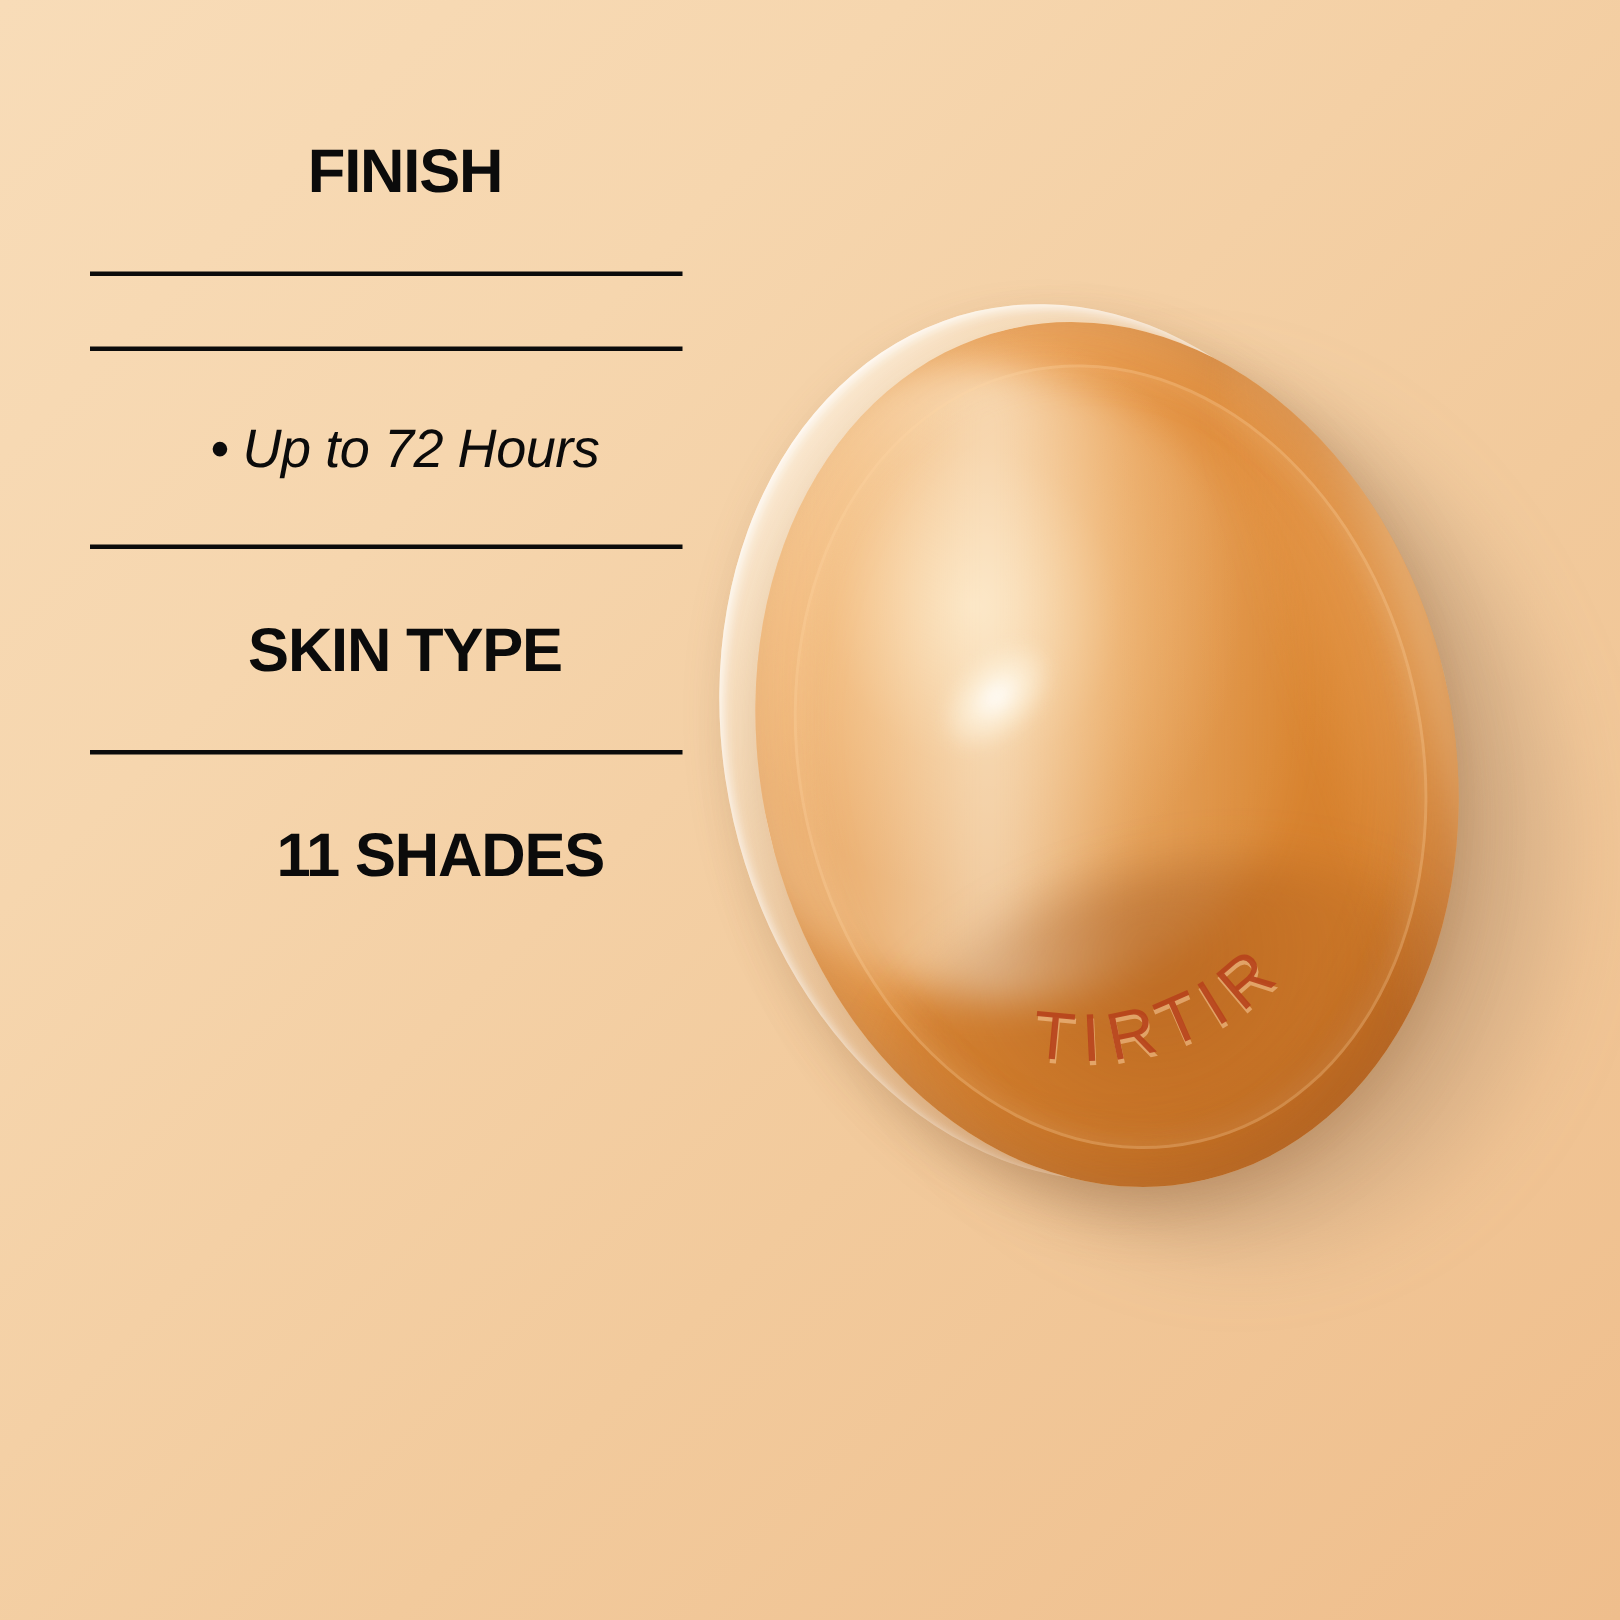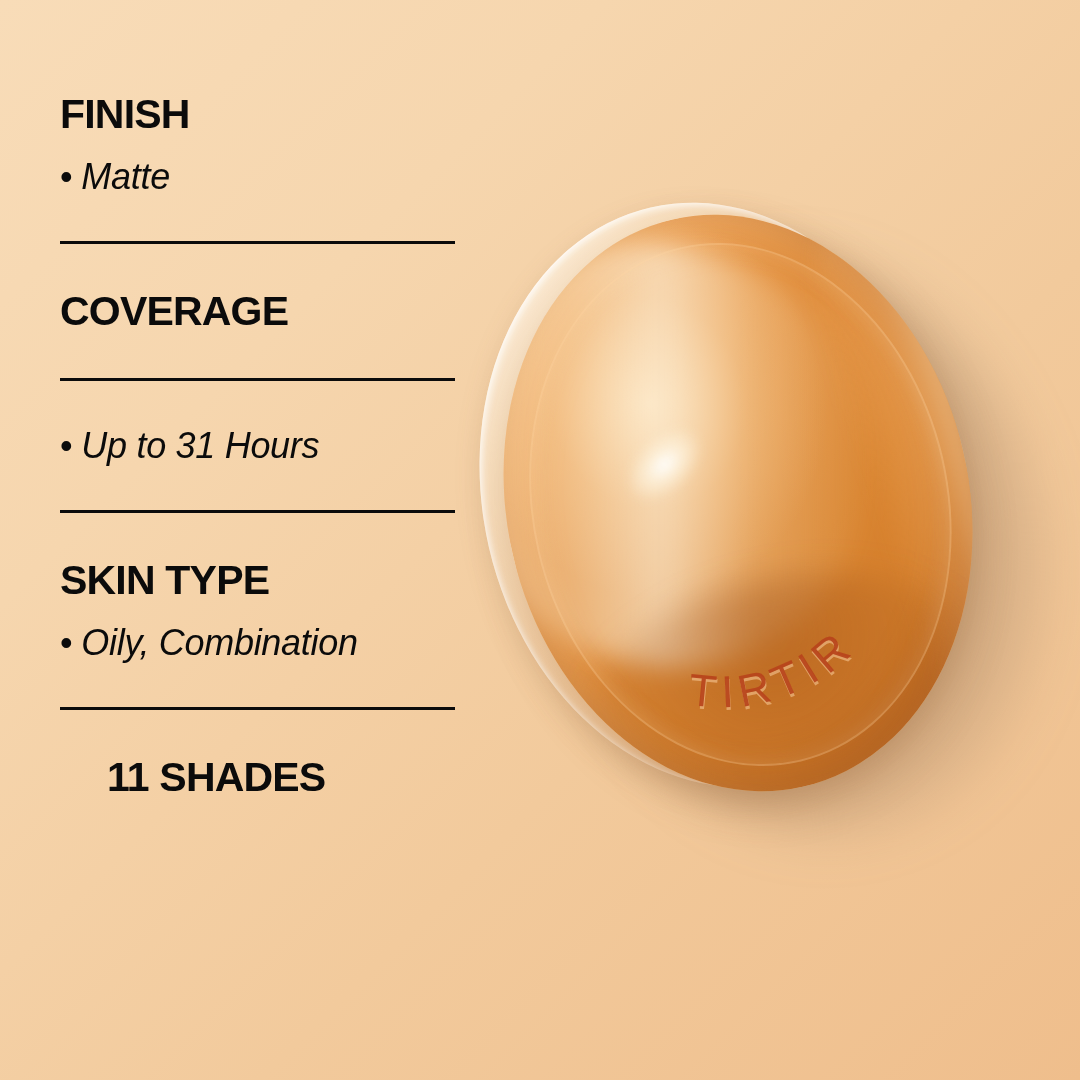--- a/index.html
+++ b/index.html
@@ -25,20 +25,21 @@
         #EFBE8C 100%);
     overflow: hidden;
   }
 
   
   #spec-list {
     position: absolute;
     left: 60px;
     top: 94px;
     width: 420px;
+    text-align: center;
   }
 
   .spec-block {
     position: relative;
   }
 
   .spec-heading {
     font-size: 41px;
     font-weight: 700;
     letter-spacing: -0.8px;
@@ -254,43 +255,36 @@
 </style>
 </head>
 <body>
 
 <div id="canvas">
 
   <div id="spec-list">
 
     <div class="spec-block with-divider">
       <p class="spec-heading">FINISH</p>
+      <div class="divider"></div>
+    </div>
+
+    <div class="spec-block with-divider">
+      <div class="divider"></div>
+    </div>
+
+    <div class="spec-block with-divider">
       <p class="spec-value">
-        <span class="bullet">•</span><span>Matte</span>
+        <span class="bullet">•</span><span>Up to 72 Hours</span>
       </p>
       <div class="divider"></div>
     </div>
 
     <div class="spec-block with-divider">
-      <p class="spec-heading">COVERAGE</p>
-      <div class="divider"></div>
-    </div>
-
-    <div class="spec-block with-divider">
-      <p class="spec-value">
-        <span class="bullet">•</span><span>Up to 31 Hours</span>
-      </p>
-      <div class="divider"></div>
-    </div>
-
-    <div class="spec-block with-divider">
       <p class="spec-heading">SKIN TYPE</p>
-      <p class="spec-value">
-        <span class="bullet">•</span><span>Oily, Combination</span>
-      </p>
       <div class="divider"></div>
     </div>
 
     <div class="spec-block final">
       <p class="spec-heading">11 SHADES</p>
     </div>
 
   </div>
 
   <div id="product-stage">

